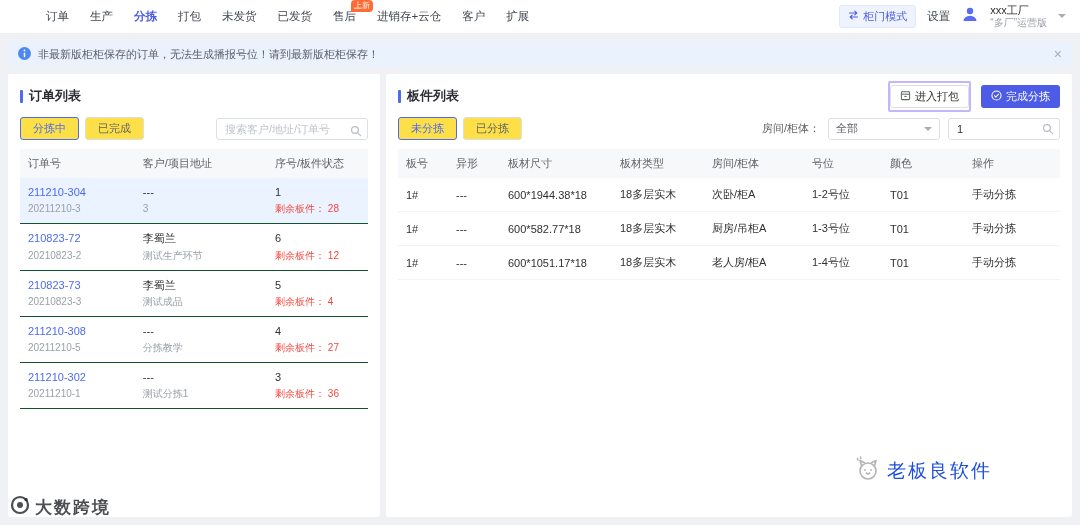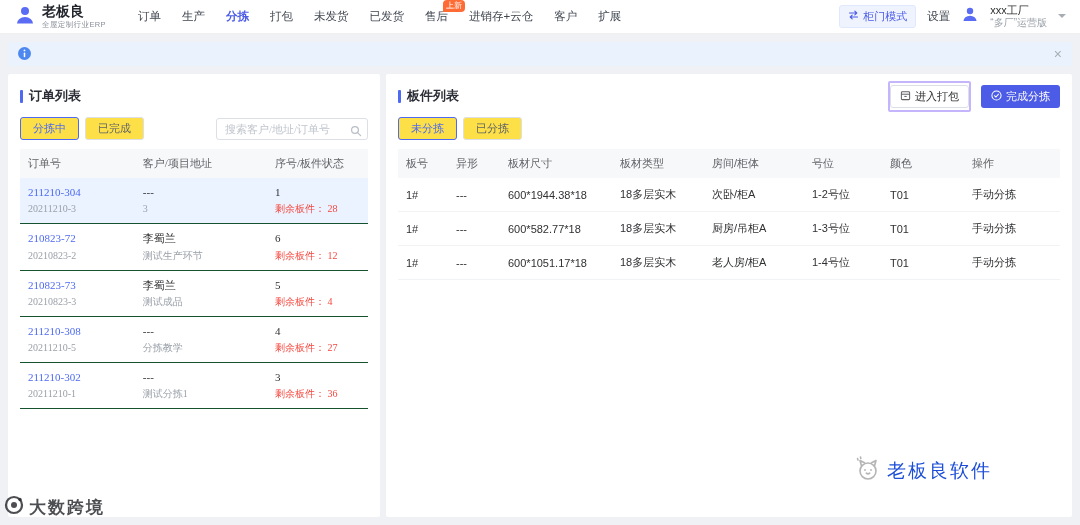--- a/index.html
+++ b/index.html
@@ -25,21 +25,21 @@
   .factory-ed { font-size:10px; color:#9aa0a8; }
   .caret-down { width:0; height:0; border:4px solid transparent; border-top-color:#a8adb5; margin-top:4px; }
 
   
   .notice { margin:8px 8px 0; height:24px; background:#e9f2fd; border-radius:2px; display:flex; align-items:center; gap:7px; padding:0 10px; font-size:11px; color:#5a5e66; }
   .notice-close { margin-left:auto; color:#a8adb5; font-size:14px; line-height:1; cursor:pointer; }
 
   
   .panels { display:flex; gap:6px; margin:8px; height:443px; }
   .panel { background:#fff; border-radius:2px; padding:10px 12px 0; }
-  .panel.left { width:372px; flex:none;font-family:Liberation Serif, serif; }
+  .panel.left { width:372px; flex:none; }
   .panel.right { flex:1; min-width:0; }
   .panel-head { display:flex; align-items:center; justify-content:space-between; height:24px; }
   .panel-title { display:flex; align-items:center; gap:6px; font-size:13px; font-weight:bold; color:#2b2e36; }
   .tbar { width:3px; height:13px; background:#4e6af0; border-radius:1px; }
 
   .links { font-size:11px; display:flex; align-items:center; }
   .links a { color:#4e6af0; cursor:pointer; text-decoration:none; }
   .sep { color:#e3e5e8; margin:0 6px; }
 
   .toolbar { display:flex; align-items:center; justify-content:space-between; margin-top:9px; }
@@ -72,39 +72,27 @@
 
   .head-actions { display:flex; align-items:center; gap:10px; }
   .annotate { border:2px solid #c4b5fd; padding:2px 0; border-radius:2px; display:inline-flex; }
   .btn-outline { display:inline-flex; align-items:center; gap:4px; border:1px solid #dcdfe6; background:#fff; color:#303133; font-size:11px; padding:3px 9px; border-radius:3px; font-family:inherit; }
   .btn-primary { display:inline-flex; align-items:center; gap:4px; border:none; background:#4d5ce6; color:#fff; font-size:11px; padding:4px 10px; border-radius:3px; font-family:inherit;justify-content:flex-end; }
 
   .filters { display:flex; align-items:center; gap:8px; font-size:11px; color:#606266; }
   .select { width:112px; height:22px; border:1px solid #dcdfe6; border-radius:3px; display:flex; align-items:center; justify-content:space-between; padding:0 7px; color:#606266; background:#fff; cursor:pointer; }
 
   
-  .wm-left { position:absolute; left:4px; bottom:5px; display:flex; align-items:center; gap:5px; color:rgba(45,47,52,.85); font-size:17px; font-weight:bold; letter-spacing:2px; pointer-events:none; }
+  .wm-left { position:absolute; left:10px; bottom:5px; display:flex; align-items:center; gap:5px; color:rgba(45,47,52,.85); font-size:17px; font-weight:bold; letter-spacing:2px; pointer-events:none; }
   .wm-right { position:absolute; right:88px; bottom:38px; display:flex; align-items:center; gap:6px; color:#1d4ed8; font-size:19px; letter-spacing:2px; pointer-events:none; }
 </style>
 </head>
 <body>
 
 <header class="navbar">
-  <div class="logo">
-    <span>
-      <svg width="22" height="22" viewBox="0 0 22 22">
-          <circle cx="11" cy="7" r="4" fill="#5a6cf3"></circle>
-          <path d="M3 19.5a8 6.5 0 0 1 16 0z" fill="#5a6cf3"></path>
-        </svg>
-    </span>
-    <div class="logo-text">
-      <div class="logo-title">老板良</div>
-      <div class="logo-sub">全屋定制行业ERP</div>
-    </div>
-  </div>
   <nav class="menu">
     <div class="menu-item">订单</div>
     <div class="menu-item">生产</div>
     <div class="menu-item active">分拣</div>
     <div class="menu-item">打包</div>
     <div class="menu-item">未发货</div>
     <div class="menu-item">已发货</div>
     <div class="menu-item">
       <span>售后</span>
       <span class="nav-badge">上新</span>
@@ -139,20 +127,21 @@
 </header>
 
 <div class="notice">
   <span>
     <svg width="13" height="13" viewBox="0 0 14 14">
         <circle cx="7" cy="7" r="7" fill="#4d88f0"></circle>
         <rect x="6.2" y="6" width="1.6" height="5" rx="0.8" fill="#fff"></rect>
         <circle cx="7" cy="3.7" r="1" fill="#fff"></circle>
       </svg>
   </span>
+  <span>非最新版柜柜保存的订单，无法生成播报号位！请到最新版柜柜保存！</span>
   <span class="notice-close">×</span>
 </div>
 
 <div class="panels">
 
   <section class="panel left">
     <div class="panel-head">
       <div class="panel-title">
         <span class="tbar"></span>
         <span>订单列表</span>
@@ -288,20 +277,36 @@
               </svg>
           </span>
           <span>完成分拣</span>
         </button>
       </div>
     </div>
     <div class="toolbar">
       <div class="tabs">
         <button class="tab active">未分拣</button>
         <button class="tab">已分拣</button>
+      </div>
+      <div class="filters">
+        <span>房间/柜体：</span>
+        <div class="select">
+          <span>全部</span>
+          <span class="caret-down"></span>
+        </div>
+        <div class="searchbox small">
+          <input value="1" style="">
+          <span class="mag">
+            <svg width="12" height="12" viewBox="0 0 12 12">
+                <circle cx="5" cy="5" r="3.4" fill="none" stroke="#b9bec6" stroke-width="1.2"></circle>
+                <line x1="7.8" y1="7.8" x2="10.6" y2="10.6" stroke="#b9bec6" stroke-width="1.2" stroke-linecap="round"></line>
+              </svg>
+          </span>
+        </div>
       </div>
     </div>
     <table class="board-table">
       <colgroup>
           <col style="width:50px">
           <col style="width:52px">
           <col style="width:112px">
           <col style="width:92px">
           <col style="width:100px">
           <col style="width:78px">

